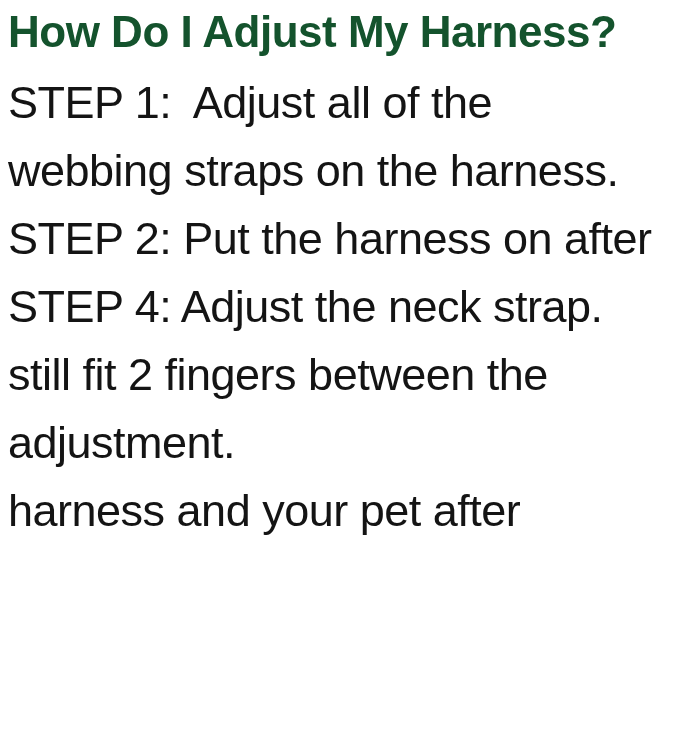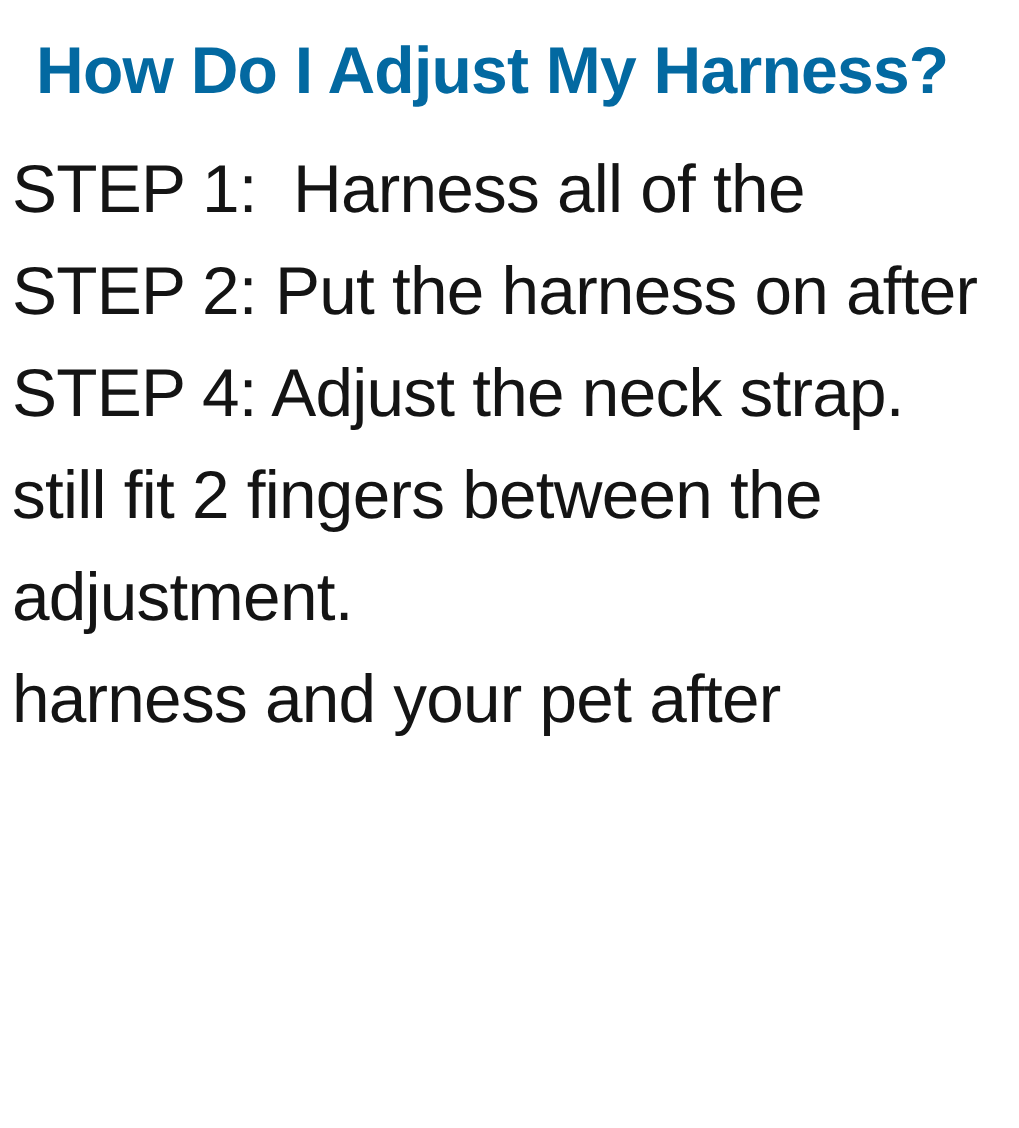--- a/index.html
+++ b/index.html
@@ -14,22 +14,22 @@
     font-family: "Liberation Sans", sans-serif;
   }
   .sheet {
     width: 679px;
     height: 752px;
     box-sizing: border-box;
     padding-left: 8px;
     padding-top: 3px;
   }
   .title {
-    margin: 16px;
-    color: #0369a1;
+    margin: 0;
+    color: #14532d;
     font-weight: bold;
     font-size: 44px;
     line-height: 57px;
     letter-spacing: -0.5px;
     white-space: pre;
   }
   .content {
     margin-top: 9px;
   }
   .line {
@@ -44,21 +44,22 @@
   }
 </style>
 </head>
 <body>
 
 <div class="sheet">
 
   <h1 class="title">How Do I Adjust My Harness?</h1>
 
   <div class="content">
-    <div class="line"><span class="step-label">STEP 1:</span><span>  Harness all of the</span></div>
+    <div class="line"><span class="step-label">STEP 1:</span><span>  Adjust all of the</span></div>
+    <div class="line"><span class="step-label"></span><span>webbing straps on the harness.</span></div>
     <div class="line"><span class="step-label">STEP 2:</span><span> Put the harness on after</span></div>
     <div class="line"><span class="step-label">STEP 4:</span><span> Adjust the neck strap.</span></div>
     <div class="line"><span class="step-label"></span><span>still fit 2 fingers between the</span></div>
     <div class="line"><span class="step-label"></span><span>adjustment.</span></div>
     <div class="line"><span class="step-label"></span><span>harness and your pet after</span></div>
   </div>
 
 </div>
 
 </body></html>

